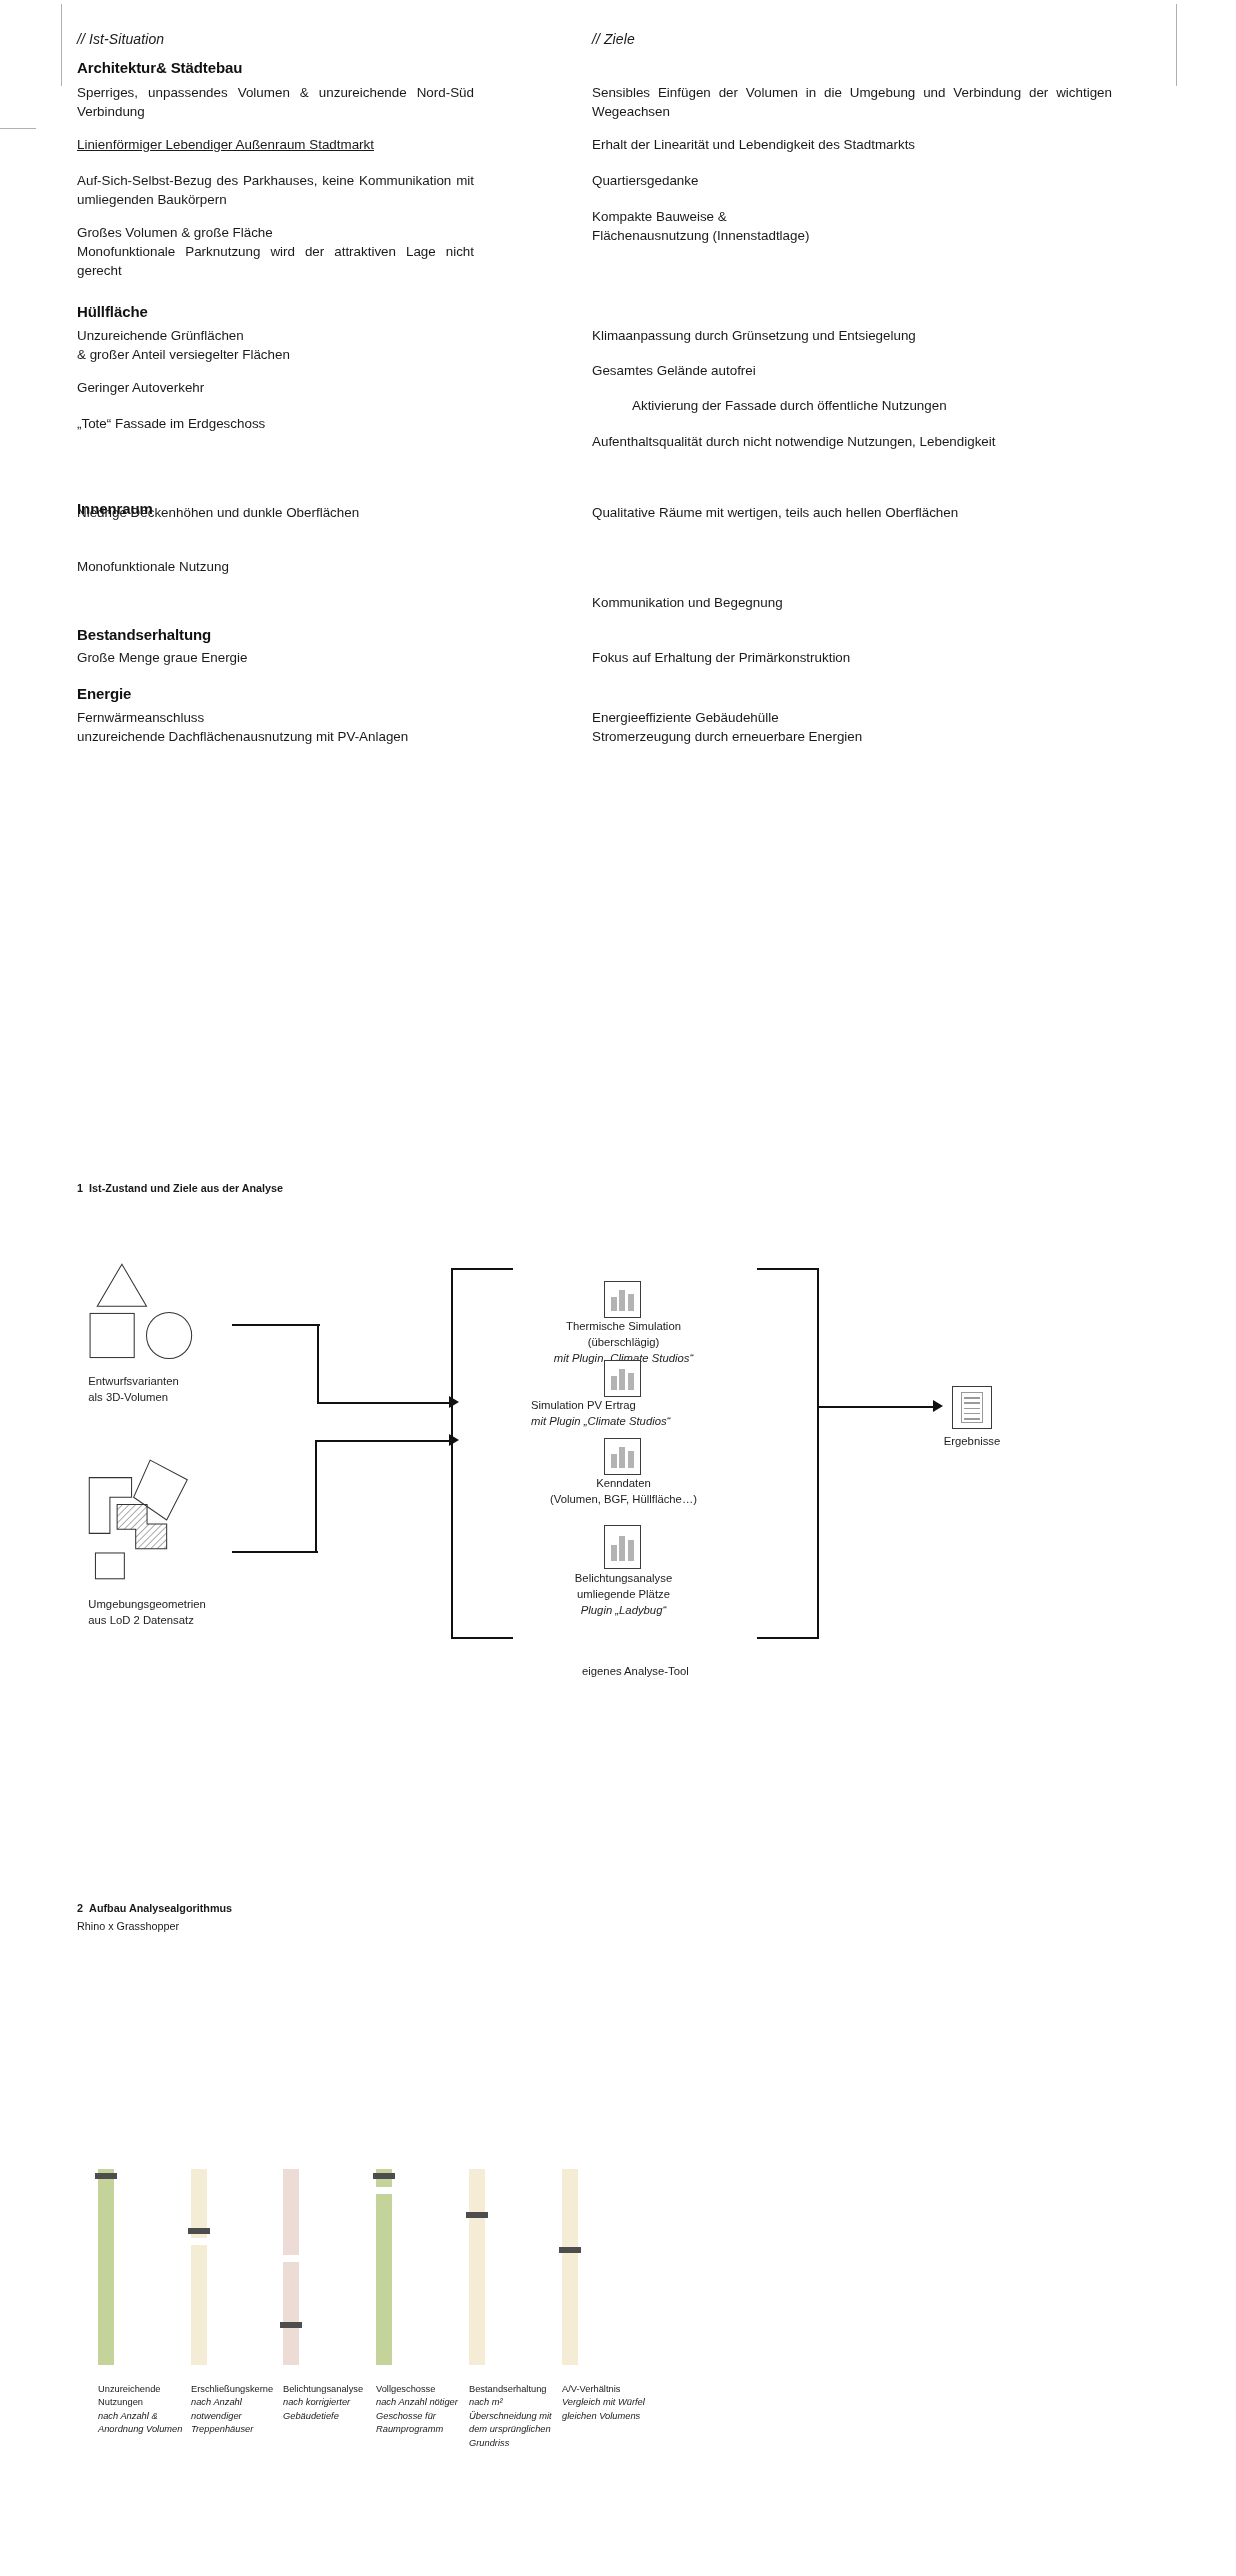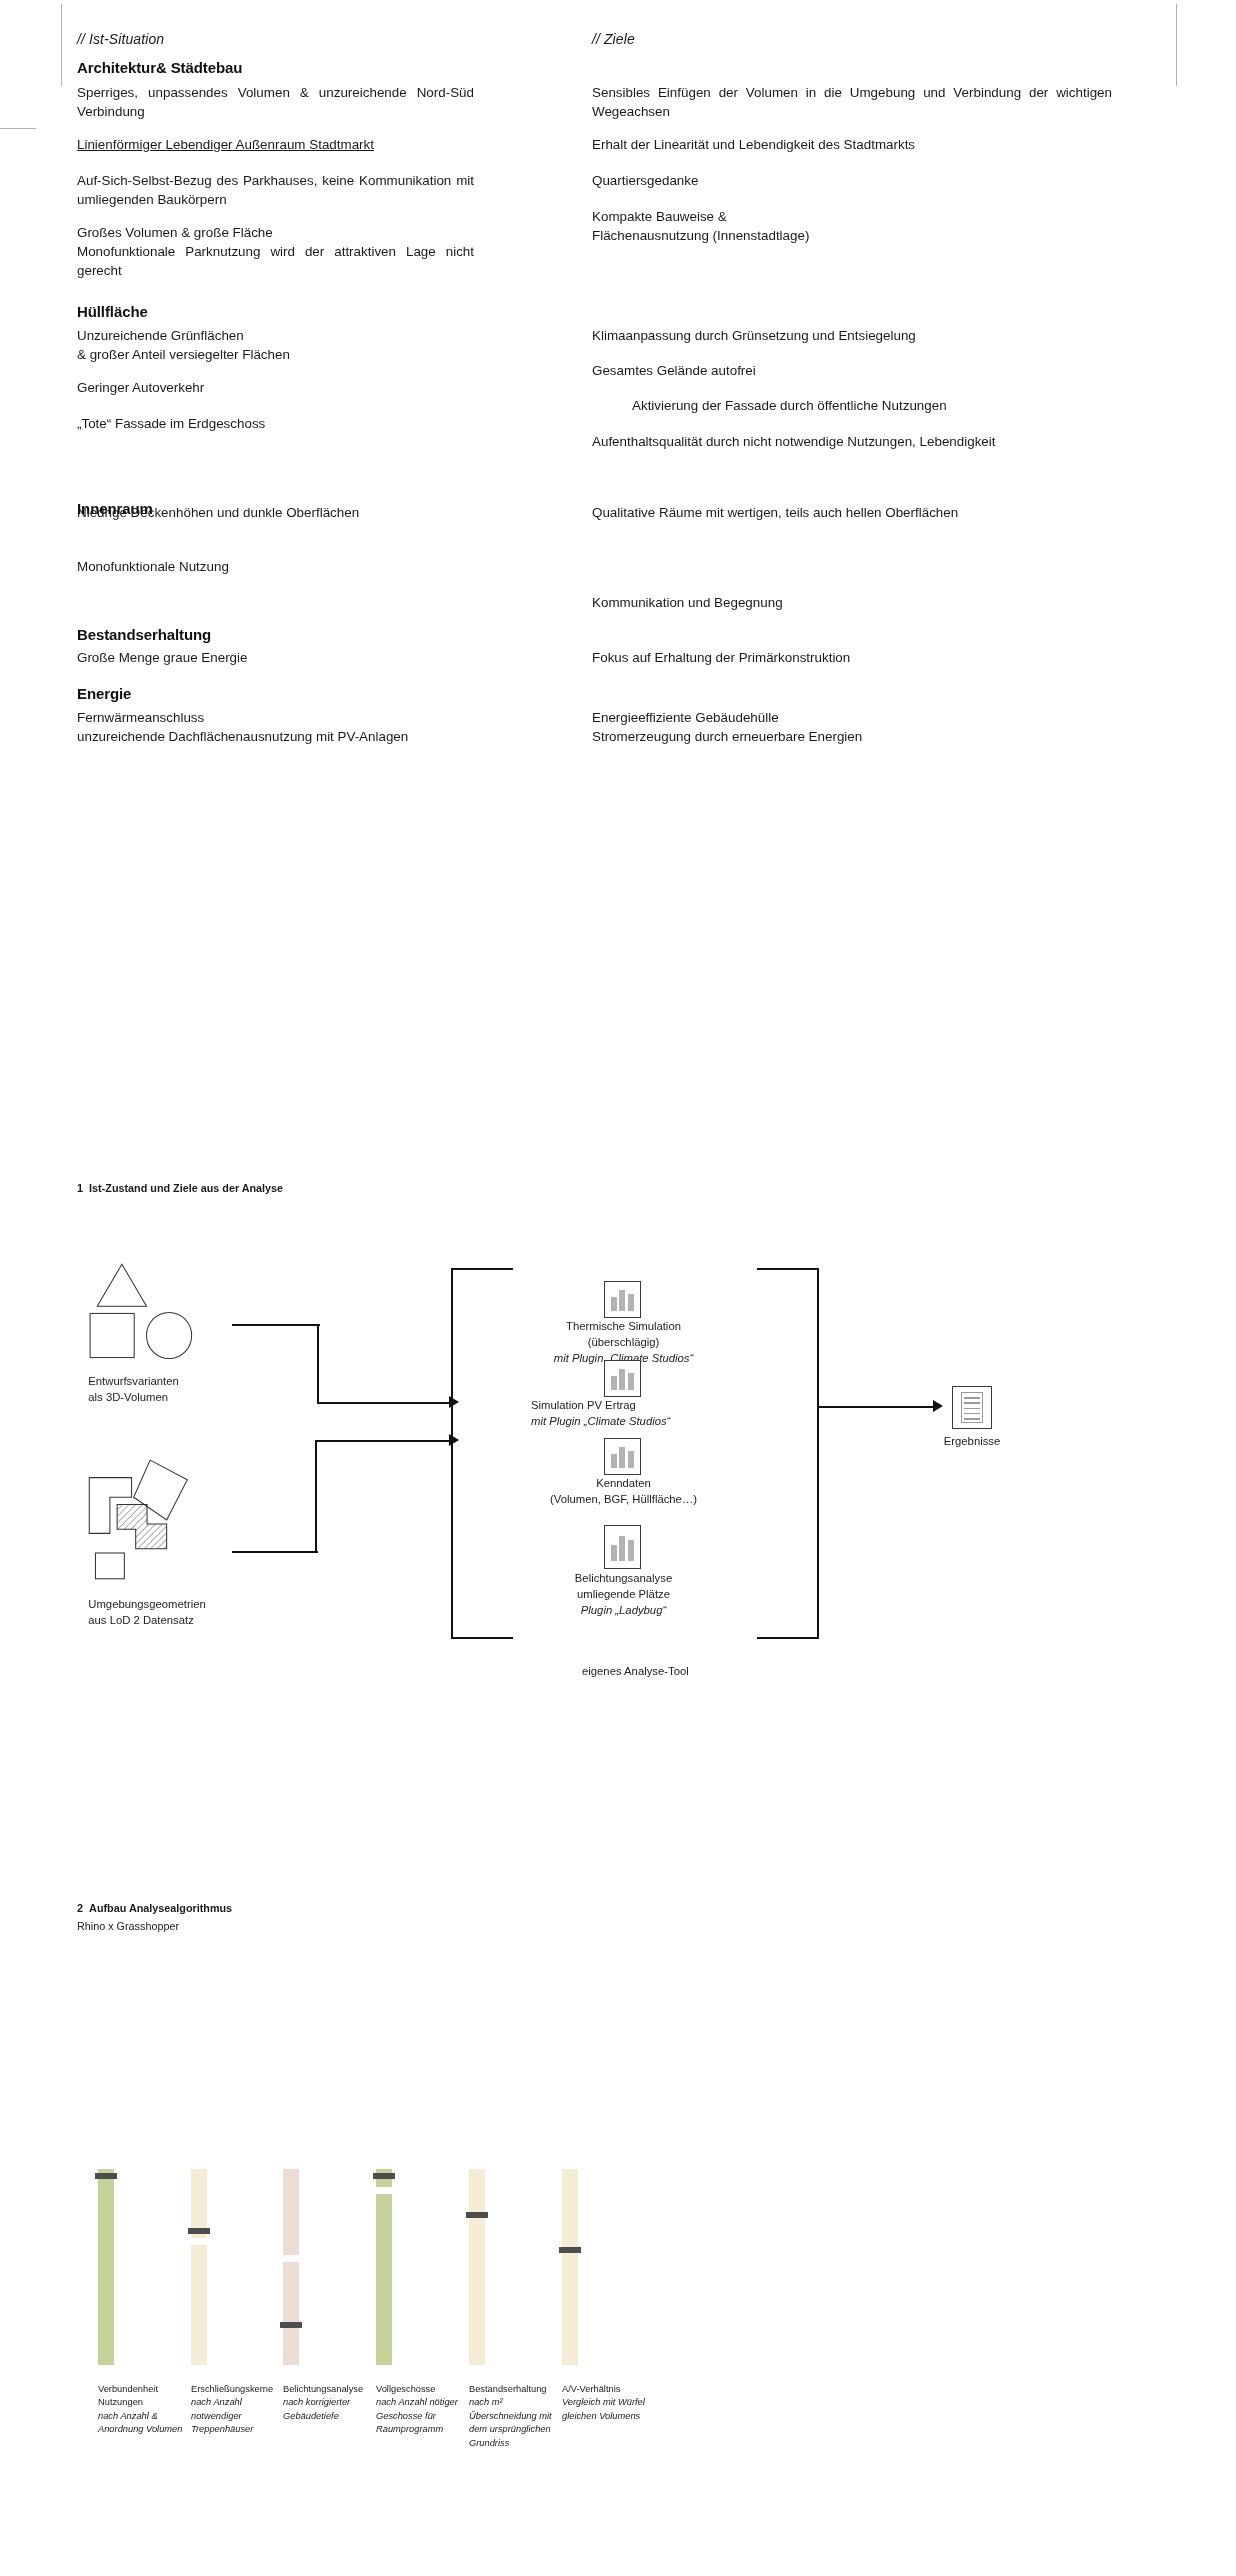--- a/index.html
+++ b/index.html
@@ -224,21 +224,21 @@
     <div class="fig-sub" style="margin-top:2.1px;">Rhino x Grasshopper</div>
   </div>
 
   <div id="bars" style="position:absolute;left:0;top:0;width:1236px;height:3362px;pointer-events:none;">
       <div class="chart-col" style="left: 98px; top: 2169px;">
         <div class="bar-track" style="height: 196px; position: relative;">
           <div class="seg" style="top: 0px; height: 196px; background: rgb(195, 211, 154);"></div>
           <div class="marker" style="top: 3.9px;"></div>
         </div>
       </div>
-      <div class="bar-cap" style="left: 98px; top: 2383px; position: absolute;"><div>Verbundenheit Nutzungen</div><i>nach Anzahl &amp; Anordnung Volumen</i></div>
+      <div class="bar-cap" style="left: 98px; top: 2383px; position: absolute;"><div>Unzureichende Nutzungen</div><i>nach Anzahl &amp; Anordnung Volumen</i></div>
       <div class="chart-col" style="left: 191px; top: 2169px;">
         <div class="bar-track" style="height: 196px; position: relative;">
           <div class="seg" style="top: 0px; height: 196px; background: rgb(245, 236, 213);"></div>
           <div class="seg" style="top: 69px; height: 7.2px; background: rgb(255, 255, 255);"></div>
           <div class="marker" style="top: 59px;"></div>
         </div>
       </div>
       <div class="bar-cap" style="left: 191px; top: 2383px; position: absolute;"><div>Erschließungskerne</div><i>nach Anzahl notwendiger Treppenhäuser</i></div>
       <div class="chart-col" style="left: 283px; top: 2169px;">
         <div class="bar-track" style="height: 196px; position: relative;">

